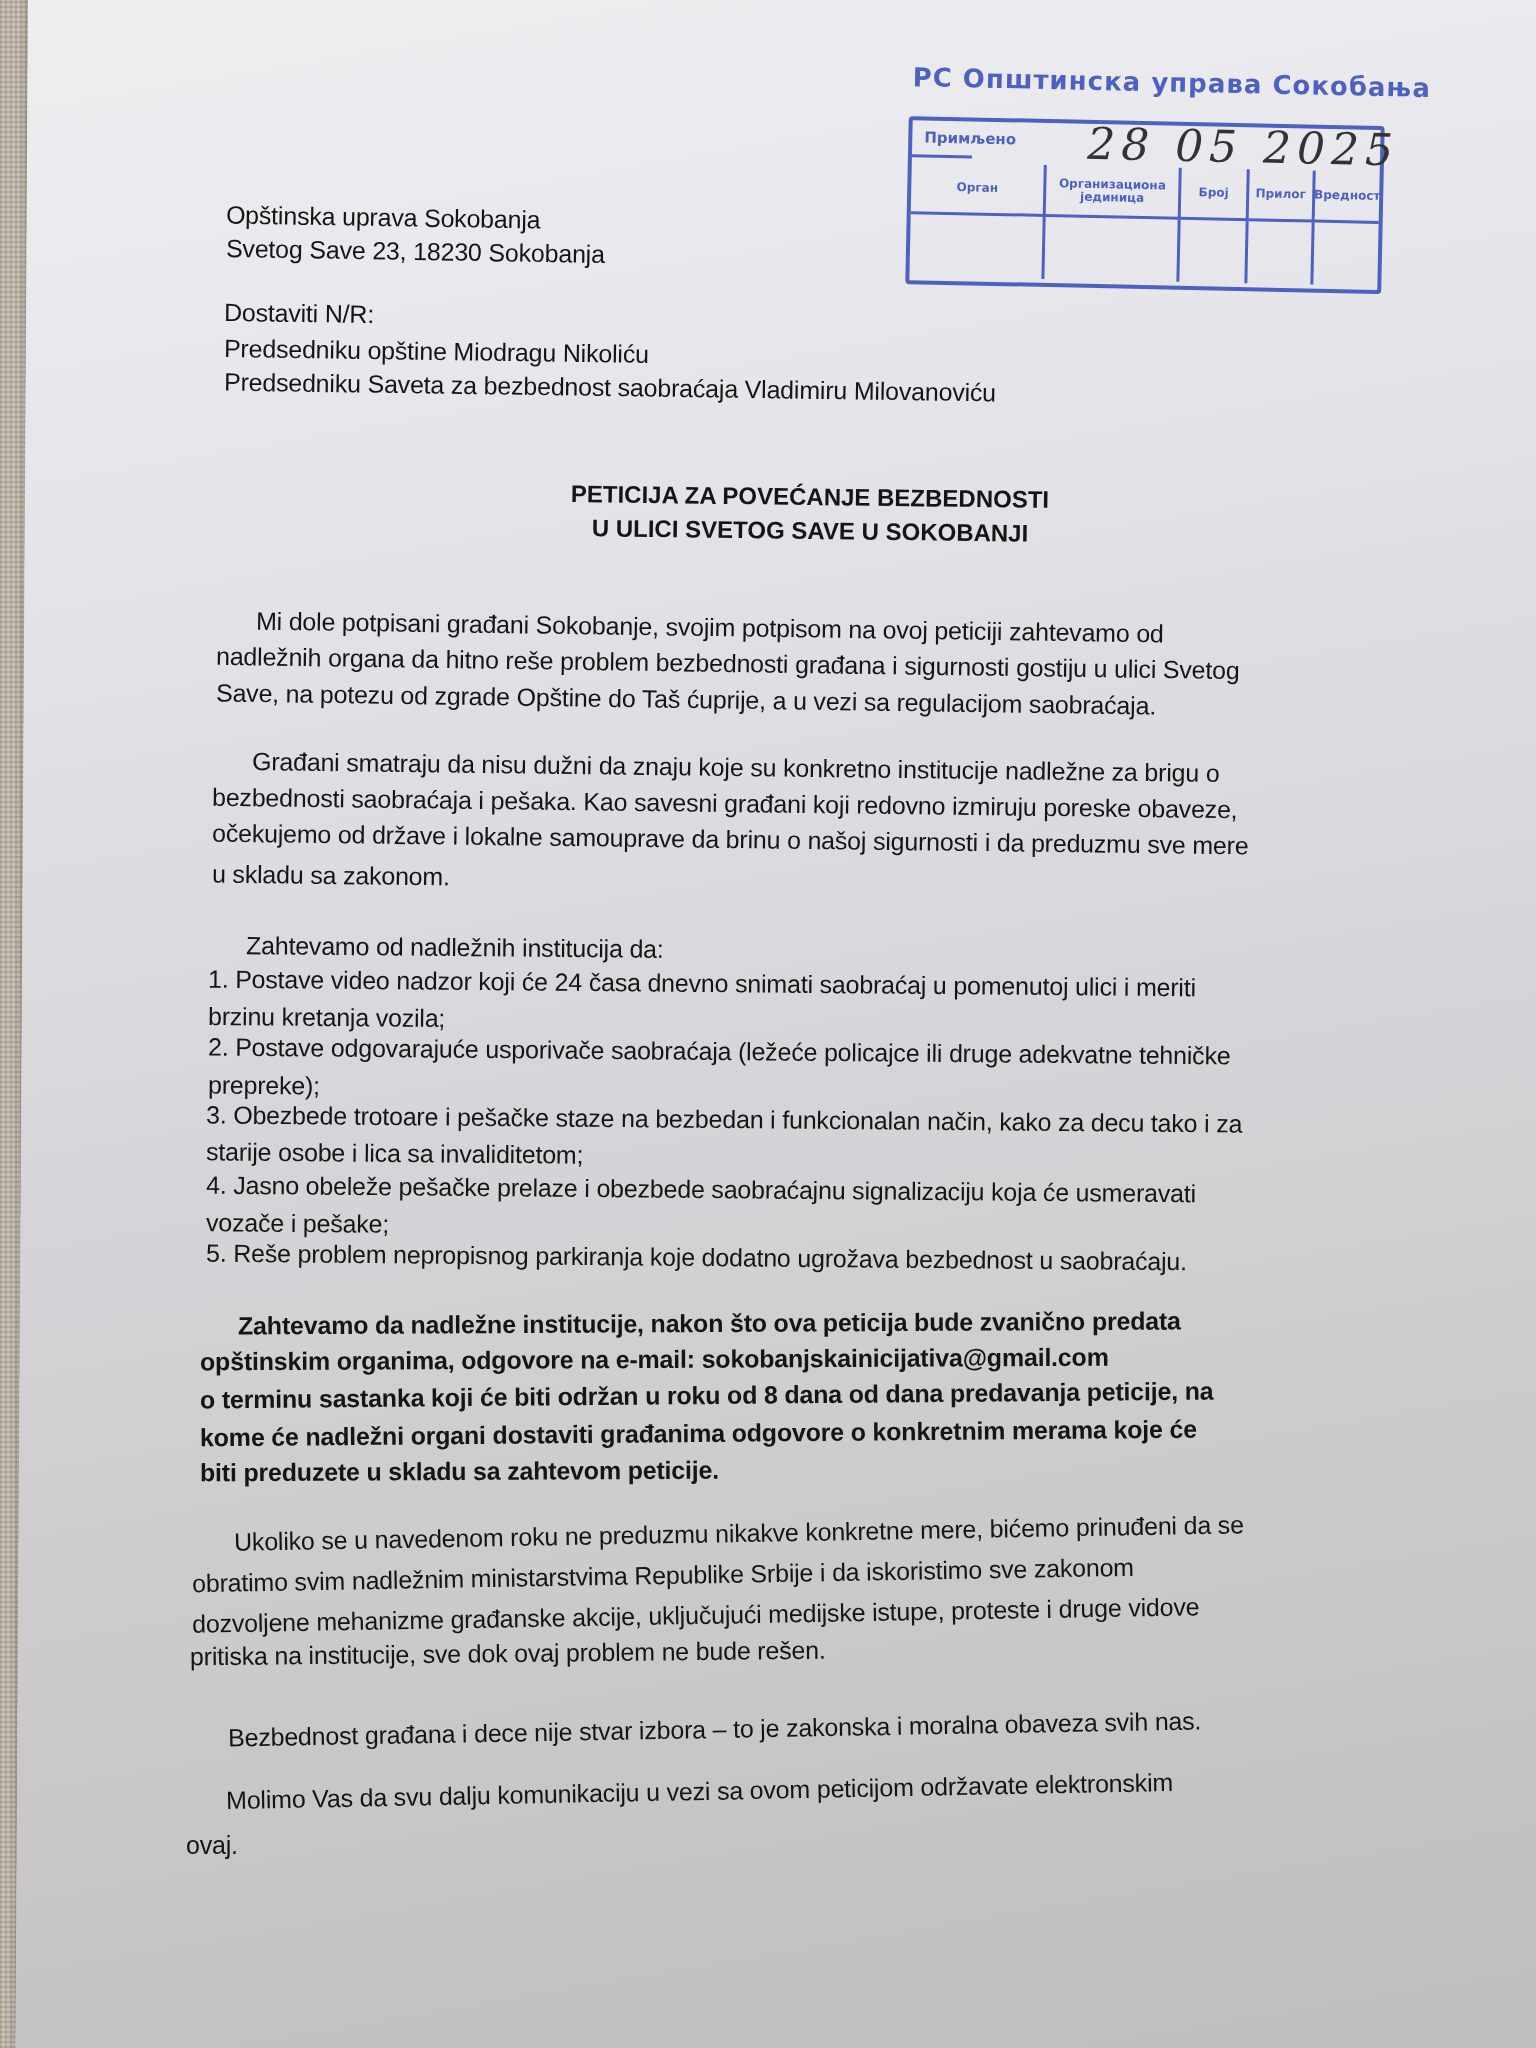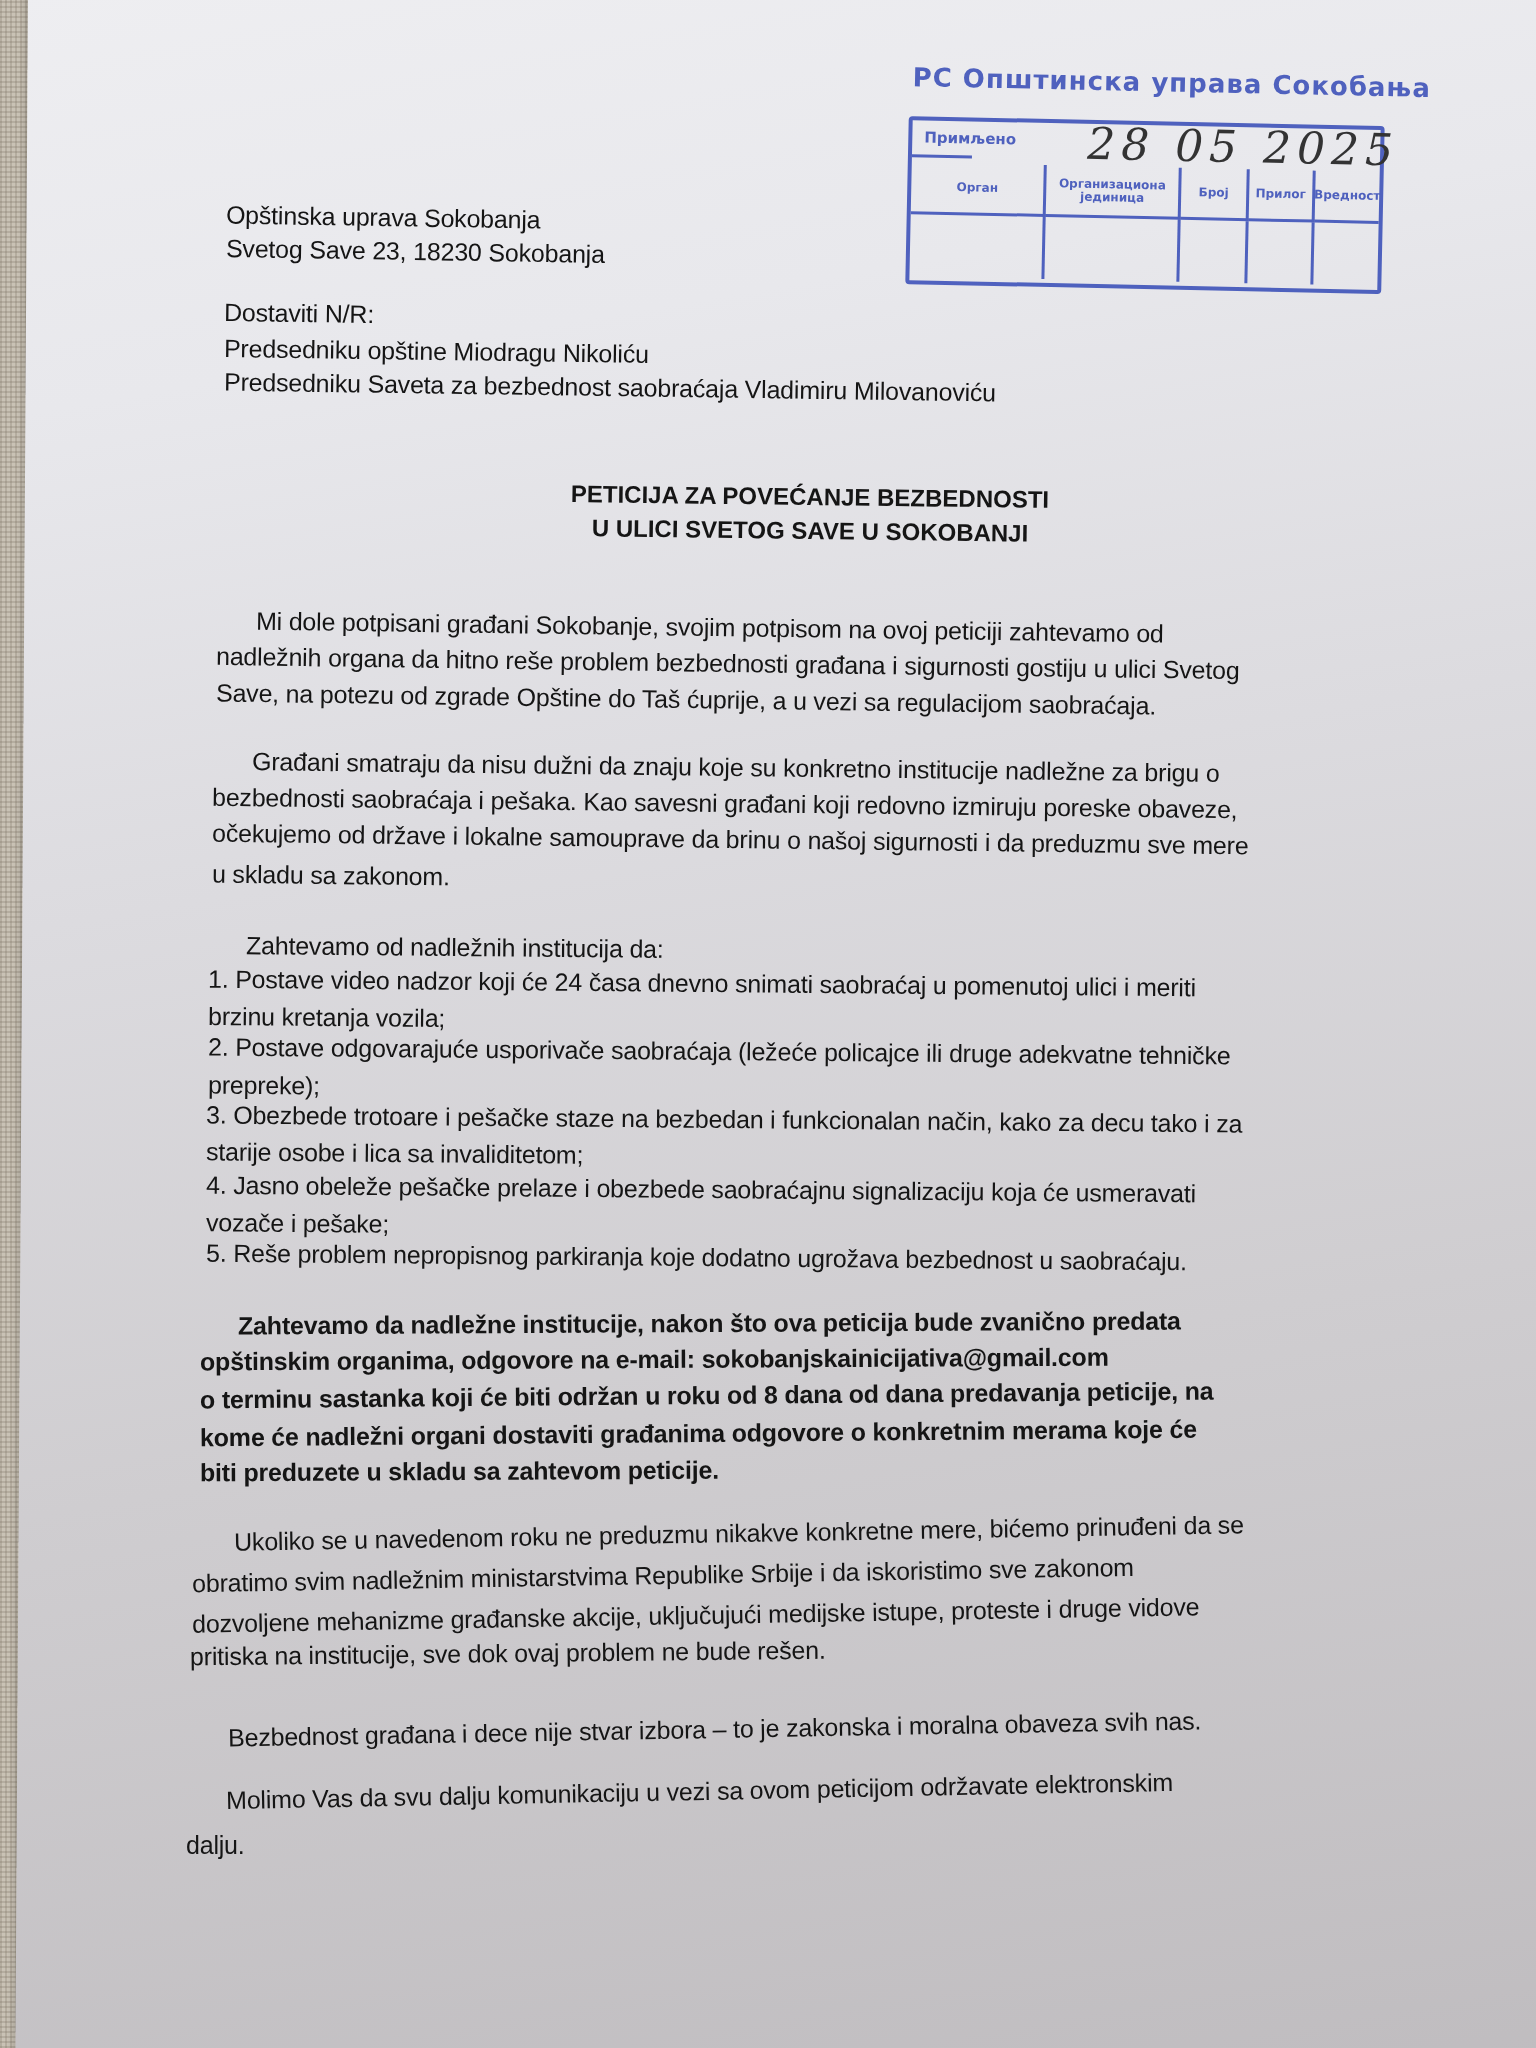--- a/index.html
+++ b/index.html
@@ -211,14 +211,14 @@
   <div class="line bold" style="left:200px; top:1456px; transform:rotate(-0.3deg);">biti preduzete u skladu sa zahtevom peticije.</div>
 
   <div class="line" style="left:234px; top:1518px; transform:rotate(-1deg);">Ukoliko se u navedenom roku ne preduzmu nikakve konkretne mere, bićemo prinuđeni da se</div>
   <div class="line" style="left:192px; top:1560px; transform:rotate(-1deg);">obratimo svim nadležnim ministarstvima Republike Srbije i da iskoristimo sve zakonom</div>
   <div class="line" style="left:192px; top:1600px; transform:rotate(-1deg);">dozvoljene mehanizme građanske akcije, uključujući medijske istupe, proteste i druge vidove</div>
   <div class="line" style="left:190px; top:1638px; transform:rotate(-0.6deg);">pritiska na institucije, sve dok ovaj problem ne bude rešen.</div>
 
   <div class="line" style="left:228px; top:1714px; transform:rotate(-1deg);">Bezbednost građana i dece nije stvar izbora – to je zakonska i moralna obaveza svih nas.</div>
 
   <div class="line" style="left:226px; top:1776px; transform:rotate(-1.1deg);">Molimo Vas da svu dalju komunikaciju u vezi sa ovom peticijom održavate elektronskim</div>
-  <div class="line" style="left:186px; top:1830px;">dalju.</div>
+  <div class="line" style="left:186px; top:1830px;">ovaj.</div>
 </div>
 
 </body></html>

